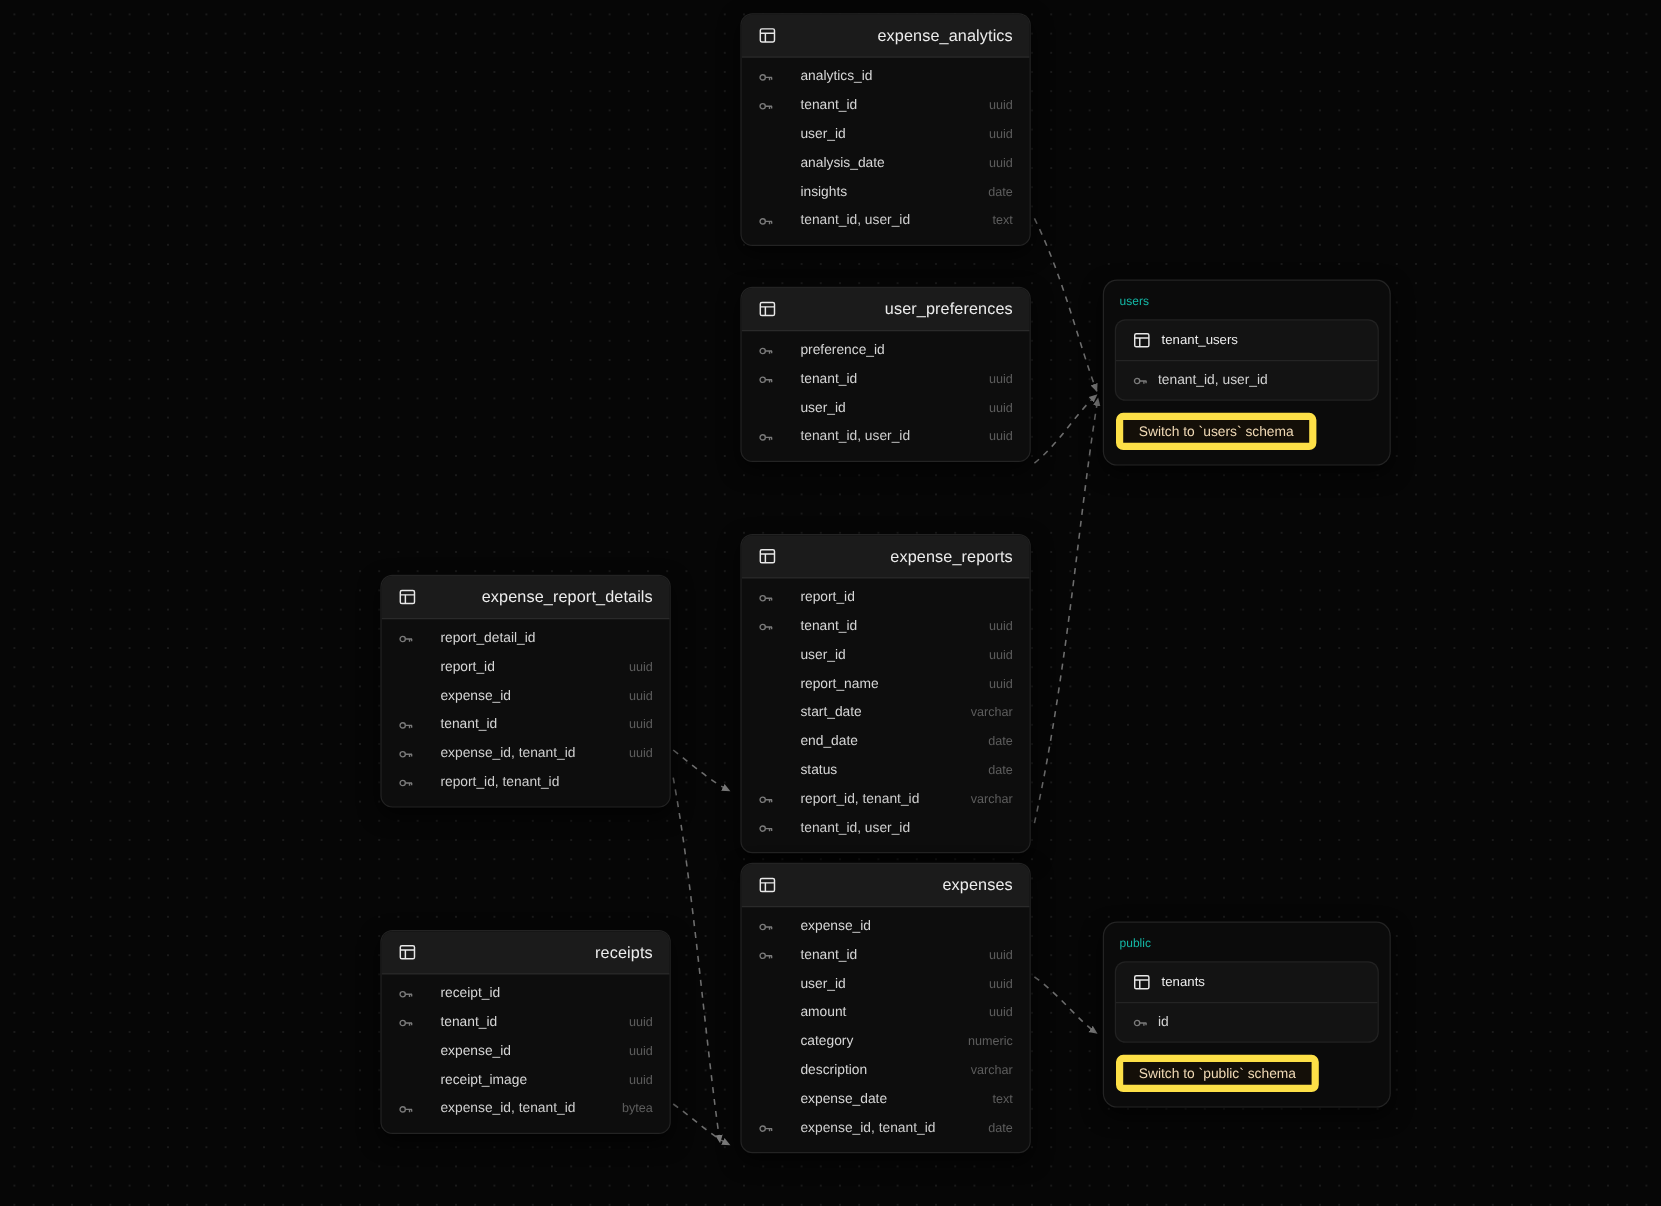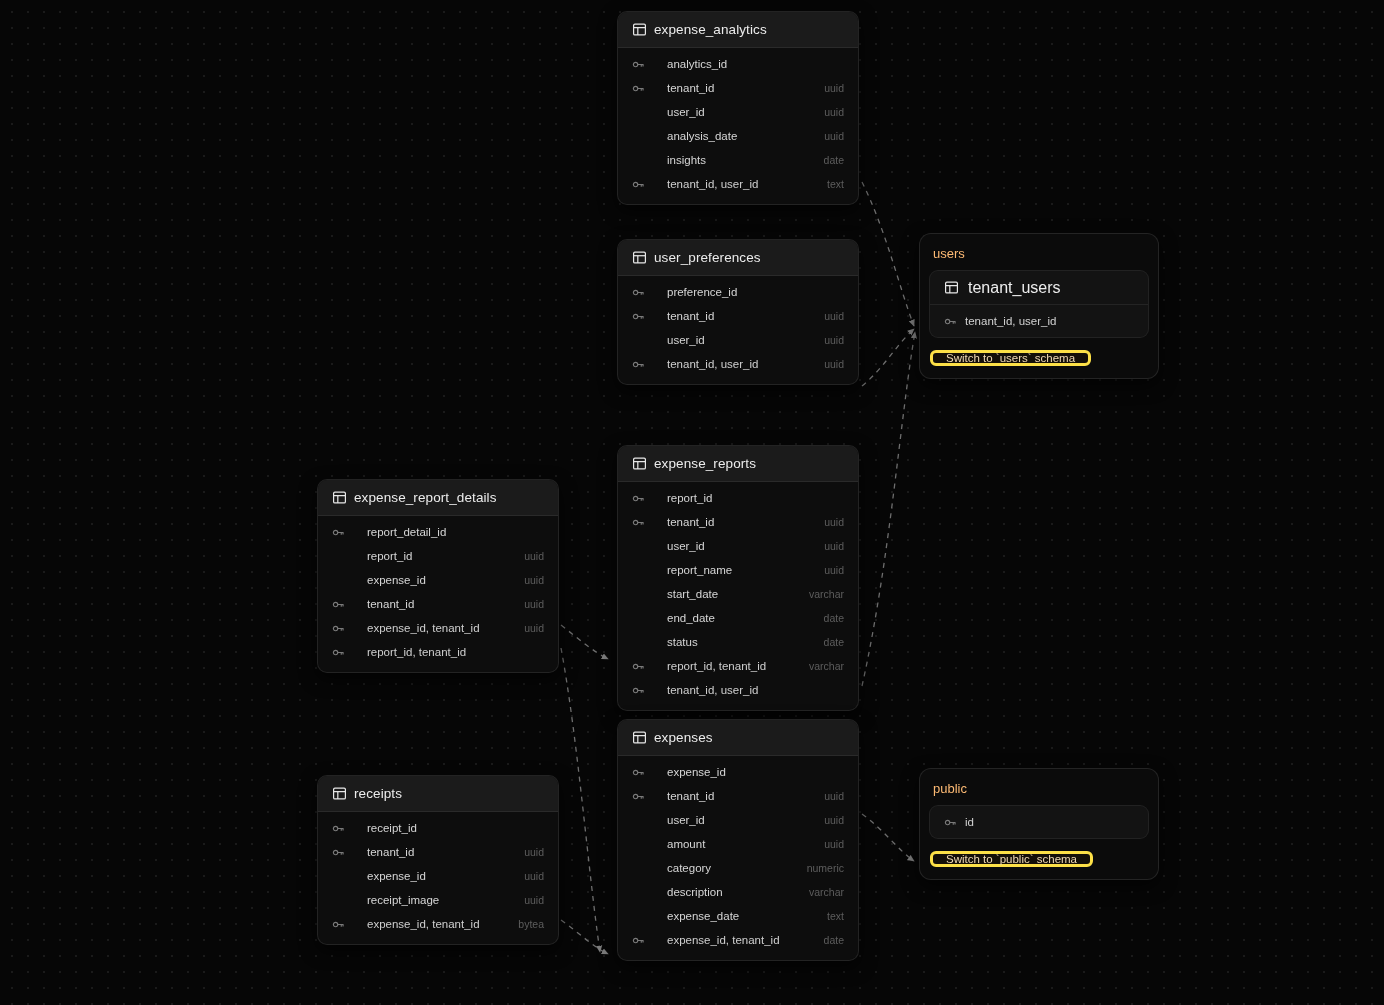--- a/index.html
+++ b/index.html
@@ -38,25 +38,26 @@
     border-radius: 9px;
     background: #0d0d0d;
     box-shadow: 0 0 0 1px #232323, 0 6px 18px rgba(0,0,0,0.75);
     overflow: hidden;
     z-index: 2;
   }
 
   .table-header {
     display: flex;
     align-items: center;
-    gap: 7px;
+    gap: 25px;
     height: 36px;
     padding: 0 14px;
     background: #1b1b1b;
     border-bottom: 1px solid #2a2a2a;
+    justify-content: space-between;
   }
 
   .table-title {
     font-size: 13.5px;
     color: #ececec;
     letter-spacing: 0.1px;
     white-space: nowrap;
   }
 
   .table-body { padding: 4px 0 8px 0; }
@@ -100,22 +101,22 @@
     position: absolute;
     width: 238px;
     border-radius: 11px;
     background: #0b0b0b;
     box-shadow: 0 0 0 1px #242424, 0 6px 18px rgba(0,0,0,0.75);
     padding: 12px 10px 12px 10px;
     z-index: 2;
   }
 
   .schema-label {
-    font-size: 13px;
-    color: #fdba74;
+    font-size: 10px;
+    color: #14b8a6;
     padding: 0 3px 10px 3px;
   }
 
   .mini-table {
     border-radius: 8px;
     background: #131313;
     box-shadow: 0 0 0 1px #222;
     overflow: hidden;
     margin-bottom: 11px;
   }
@@ -123,42 +124,42 @@
   .mini-table-header {
     display: flex;
     align-items: center;
     gap: 9px;
     height: 34px;
     padding: 0 14px;
     border-bottom: 1px solid #242424;
   }
 
   .mini-table-title {
-    font-size: 16px;
+    font-size: 11px;
     color: #ededed;
   }
 
   .mini-row {
     display: flex;
     align-items: center;
     gap: 8px;
     height: 32px;
     padding: 0 14px;
   }
 
   .mini-row .col-name { font-size: 11.5px; color: #d2d2d2; }
 
   .schema-switch-btn {
     display: inline-flex;
     align-items: center;
     justify-content: center;
-    height: 16px;
+    height: 31px;
     padding: 0 13px;
     border-radius: 6px;
-    border: 3px solid #fde047;
+    border: 6px solid #fde047;
     background: #140f08;
     color: #f0d9b5;
     font-size: 11.5px;
     font-family: "Liberation Sans", sans-serif;
     cursor: pointer;
     white-space: nowrap;
   }
 
   svg.icon { display: block; }
 </style>
@@ -616,20 +617,30 @@
                 <circle cx="4.4" cy="8" r="2.7"></circle>
                 <line x1="7.1" y1="8" x2="14" y2="8"></line>
                 <line x1="11.4" y1="8" x2="11.4" y2="10.8"></line>
                 <line x1="13.6" y1="8" x2="13.6" y2="10.4"></line>
               </svg>
             </span>
             <span class="col-name">tenant_id, user_id</span>
           </div>
         </div><button class="schema-switch-btn">Switch to `users` schema</button></div>
       <div class="schema-group" style="left: 920px; top: 769px;"><div class="schema-label">public</div><div class="mini-table">
+          <div class="mini-table-header">
+            <span class="key-slot" style="width:15px;height:15px;">
+              <svg class="icon" width="15" height="15" viewBox="0 0 16 16" fill="none" stroke="#e8e8e8" stroke-width="1.3">
+                <rect x="1.7" y="2.2" width="12.6" height="11.6" rx="1.4"></rect>
+                <line x1="1.7" y1="6.1" x2="14.3" y2="6.1"></line>
+                <line x1="6.2" y1="6.1" x2="6.2" y2="13.8"></line>
+              </svg>
+            </span>
+            <span class="mini-table-title">tenants</span>
+          </div>
           <div class="mini-row">
             <span class="key-slot">
               <svg class="icon" width="13" height="13" viewBox="0 0 16 16" fill="none" stroke="#7a7a7a" stroke-width="1.4">
                 <circle cx="4.4" cy="8" r="2.7"></circle>
                 <line x1="7.1" y1="8" x2="14" y2="8"></line>
                 <line x1="11.4" y1="8" x2="11.4" y2="10.8"></line>
                 <line x1="13.6" y1="8" x2="13.6" y2="10.4"></line>
               </svg>
             </span>
             <span class="col-name">id</span>

